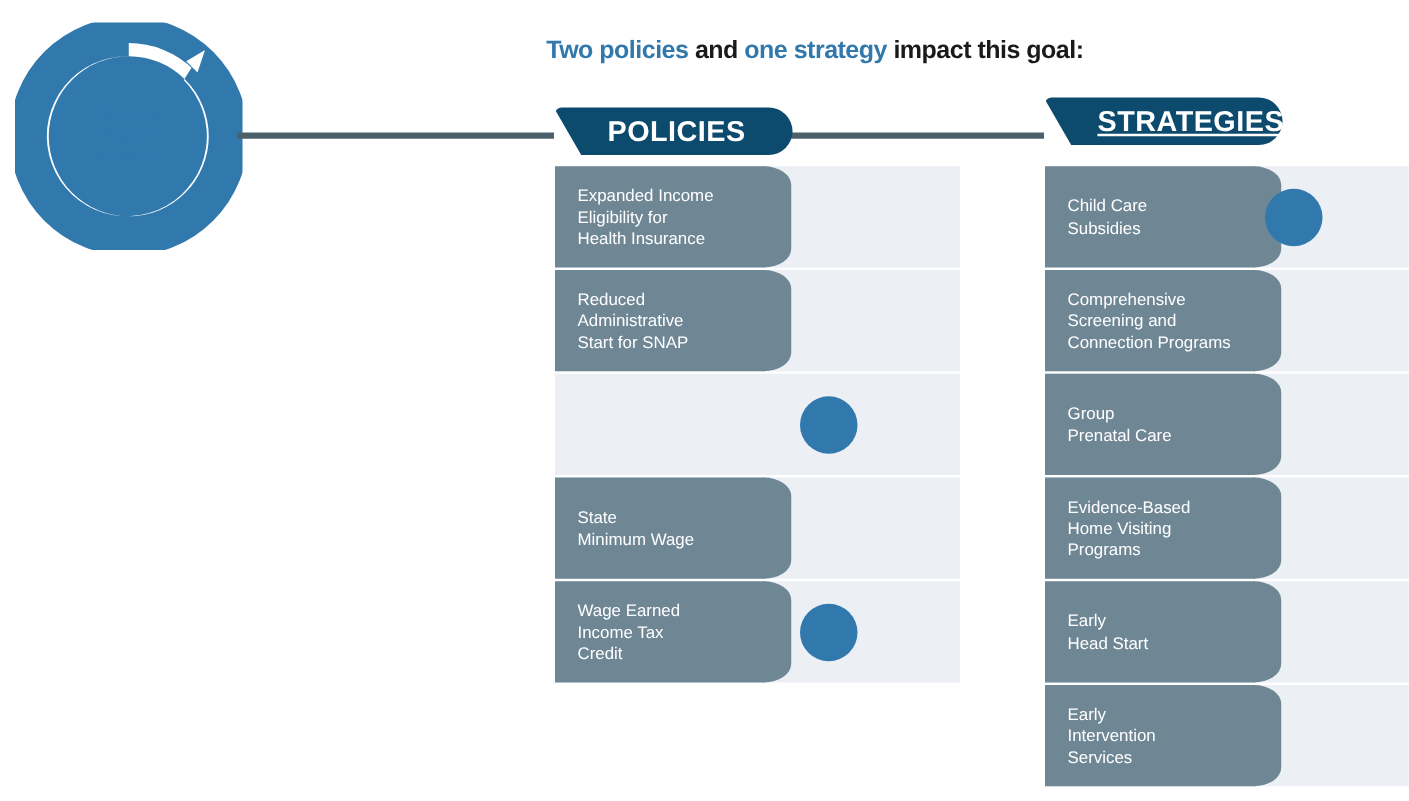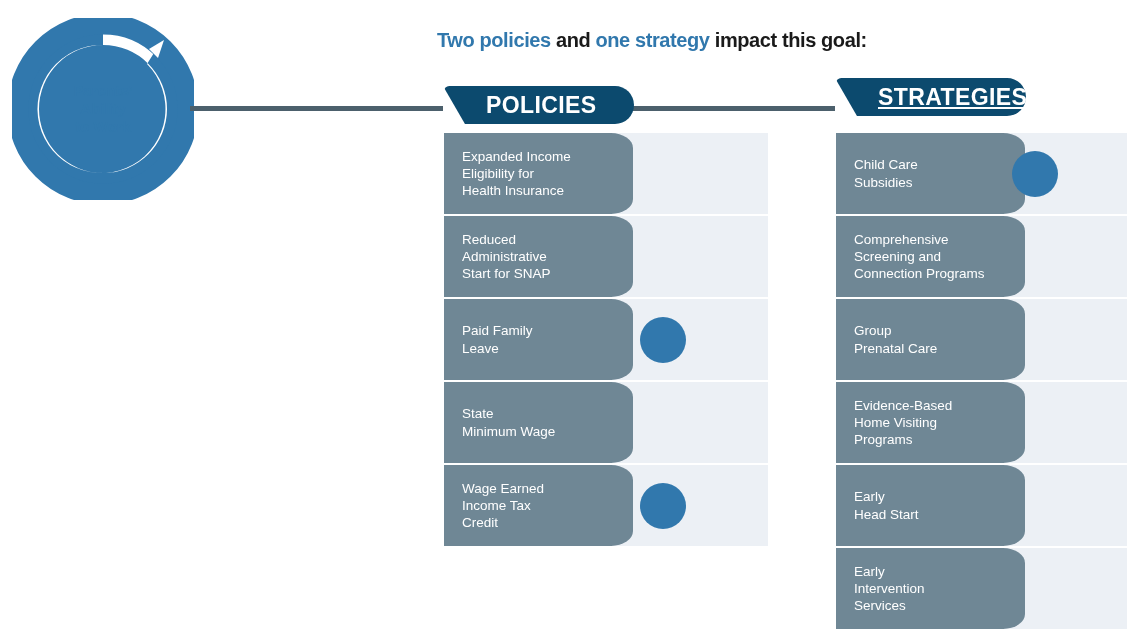--- a/index.html
+++ b/index.html
@@ -198,24 +198,20 @@
 
   <div class="row">
     <div class="row-label">
       <span class="row-label-text">Reduced
 Administrative
 Start for SNAP</span>
     </div>
   </div>
 
   <div class="row">
-    <div class="row-label">
-      <span class="row-label-text">Paid Family
-Leave</span>
-    </div>
     <div class="row-dot"></div>
   </div>
 
   <div class="row">
     <div class="row-label">
       <span class="row-label-text">State
 Minimum Wage</span>
     </div>
   </div>
 

